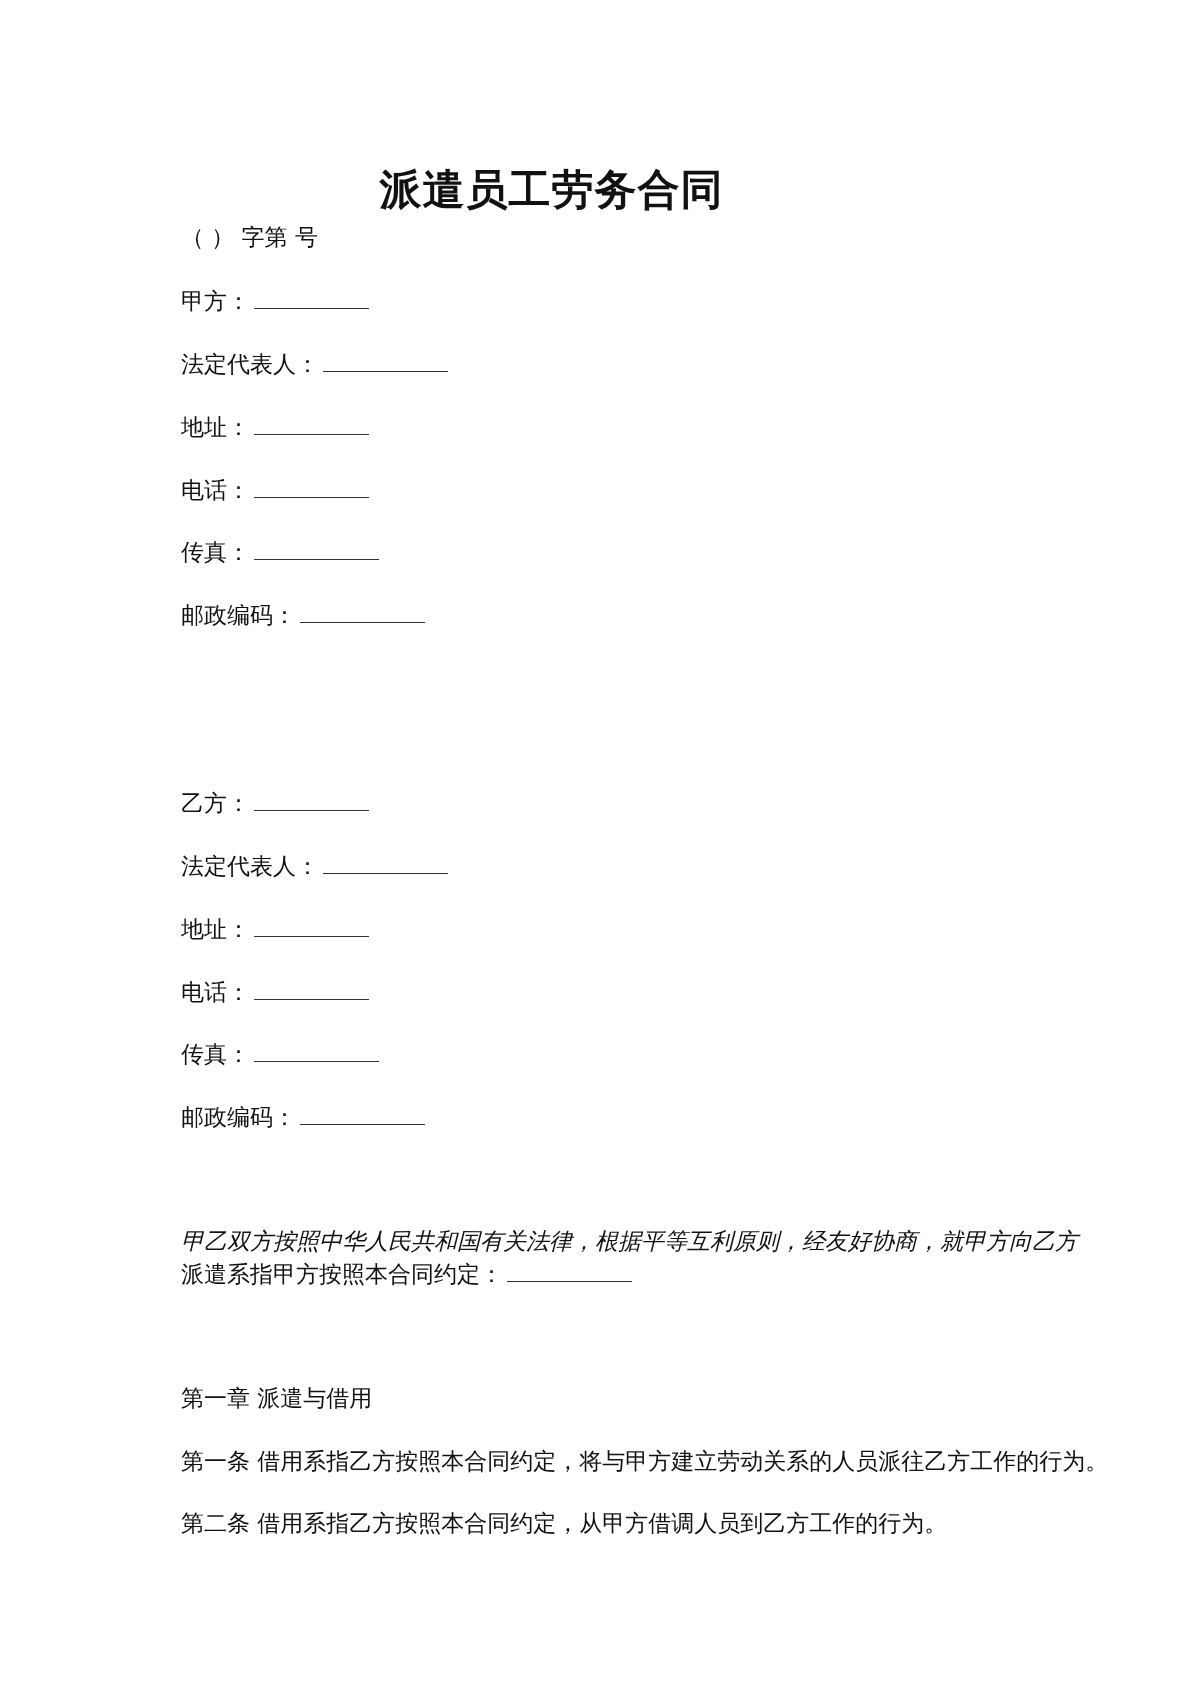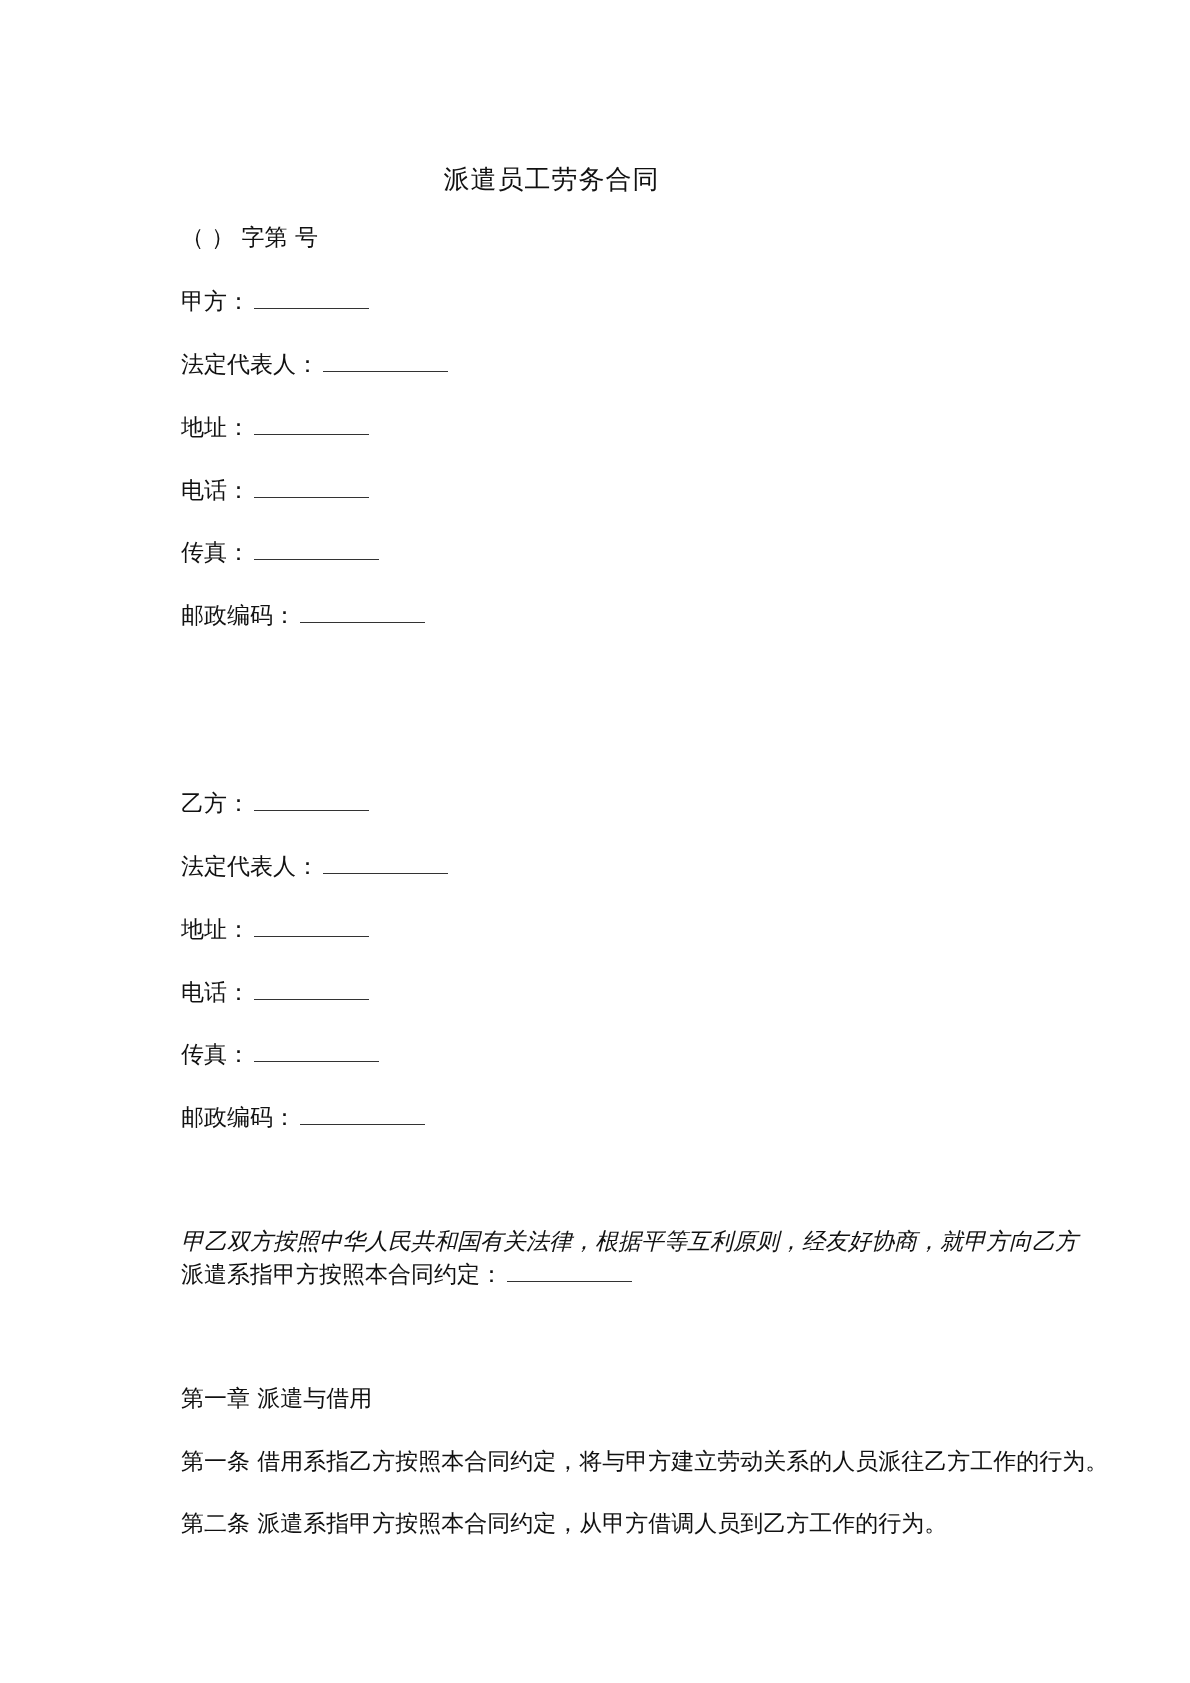--- a/index.html
+++ b/index.html
@@ -1,19 +1,19 @@
 <!DOCTYPE html>
 <html><head>
 <meta charset="utf-8">
 <style>
   html, body { margin: 0; padding: 0; background: #ffffff; }
   body { width: 1190px; height: 1683px; position: relative; overflow: hidden;
          font-family: "DejaVu Serif", "Liberation Serif", serif; color: #111; }
   .title { position: absolute; top: 162px; left: 0; width: 1103px; text-align: center;
-           font-size: 26px; font-weight: normal; letter-spacing: 1px; }
+           font-size: 42px; font-weight: bold; letter-spacing: 1px; }
   .line { position: absolute; left: 181px; font-size: 23px; white-space: nowrap; }
   .blank { display: inline-block; border-bottom: 1px solid #333; height: 18px; vertical-align: baseline; margin-left: 4px; }
 </style>
 </head>
 <body>
 
 <div>
   <div class="title">派遣员工劳务合同</div>
   <div class="line" style="top:222px;">（  ）  字第  号</div>
 
@@ -55,14 +55,14 @@
     <span>邮政编码：</span><span class="blank" style="width:125px"></span>
   </div>
 
   <div class="line" style="top:1226px;font-style:italic;">甲乙双方按照中华人民共和国有关法律，根据平等互利原则，经友好协商，就甲方向乙方</div>
   <div class="line" style="top:1259px;">
     <span>派遣系指甲方按照本合同约定：</span><span class="blank" style="width:125px"></span>
   </div>
 
   <div class="line" style="top:1383px;">第一章  派遣与借用</div>
   <div class="line" style="top:1446px;">第一条  借用系指乙方按照本合同约定，将与甲方建立劳动关系的人员派往乙方工作的行为。</div>
-  <div class="line" style="top:1508px;">第二条  派遣系指甲方按照本合同约定，从甲方借调人员到乙方工作的行为。</div>
+  <div class="line" style="top:1508px;">第二条  借用系指乙方按照本合同约定，从甲方借调人员到乙方工作的行为。</div>
 </div>
 
 </body></html>

